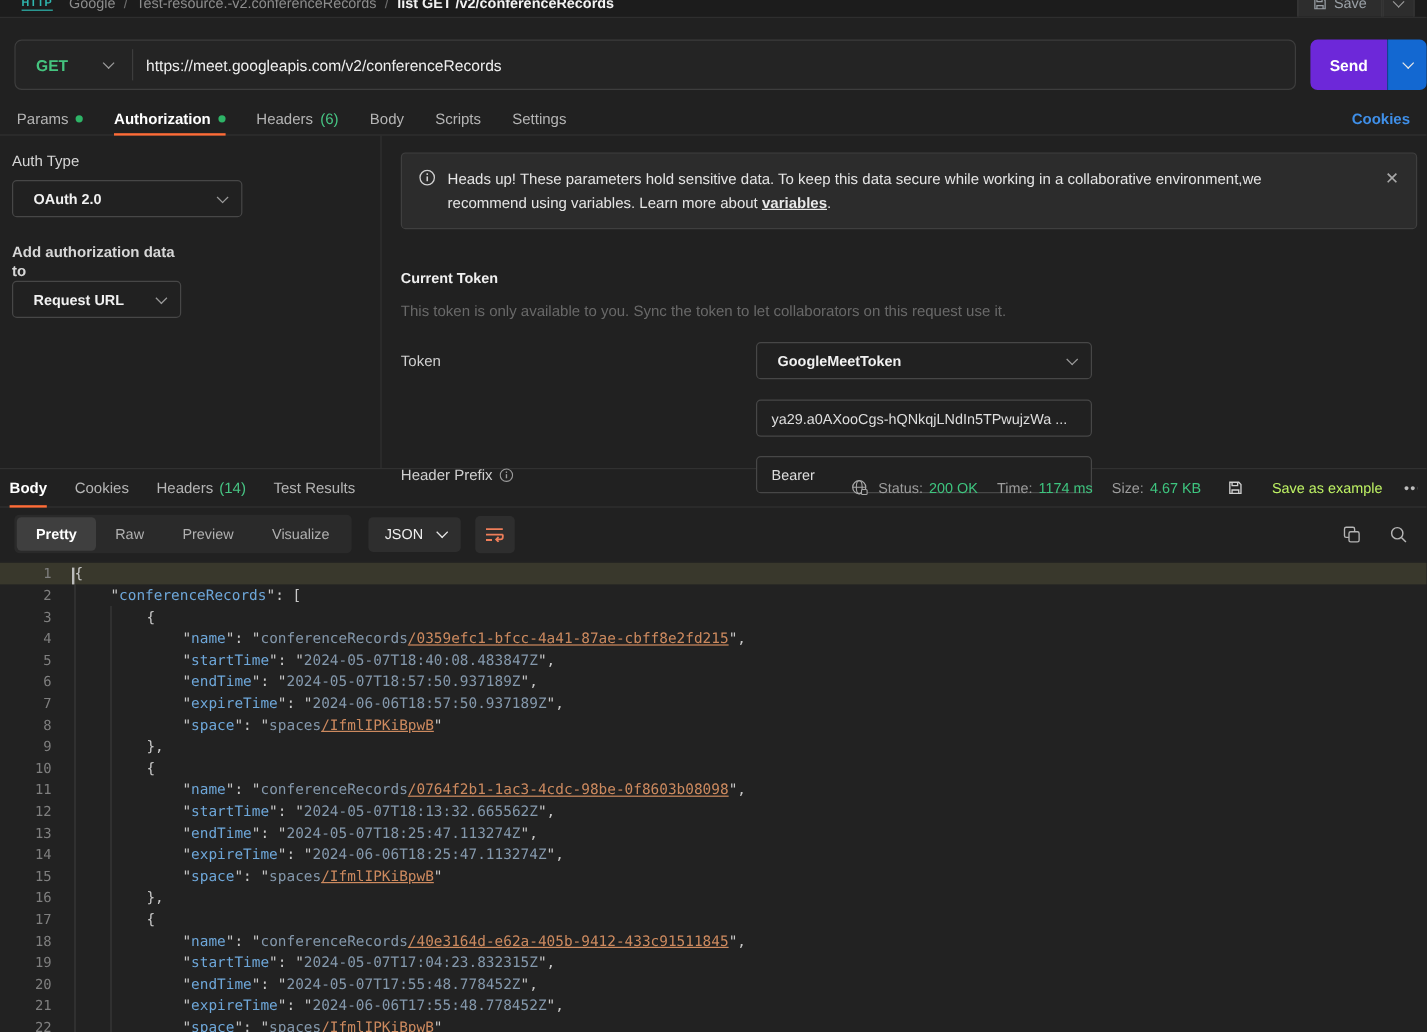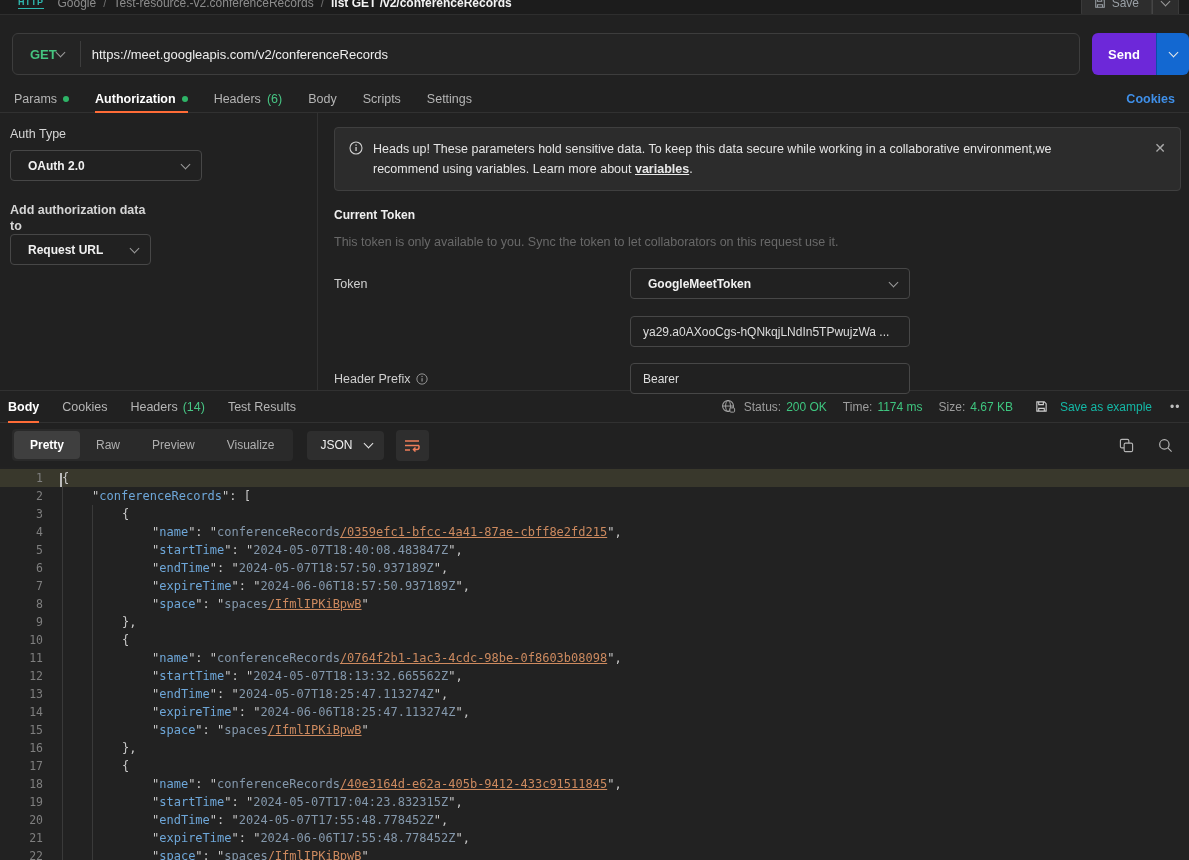--- a/index.html
+++ b/index.html
@@ -24,21 +24,21 @@
   .topbar-right { margin-left:auto; display:flex; }
   .save-btn { background:#2d2d2d; border:1px solid #3a3a3a; color:#9aa0a6; font-size:12px;
     padding:5px 12px 6px; border-radius:4px 0 0 4px; display:flex; gap:6px; align-items:center; }
   .save-chev { background:#2d2d2d; border:1px solid #3a3a3a; border-left:1px solid #454545;
     border-radius:0 4px 4px 0; padding:5px 9px 6px; display:flex; align-items:center; }
 
   
   .request-row { display:flex; padding:18px 0 10px 12px; gap:12px; background:#212121; }
   .url-box { flex:1; height:42px; background:#242424; border:1px solid #3d3d3d; border-radius:6px;
     display:flex; align-items:center; }
-  .method { display:flex; align-items:center; padding:0 16px 0 17px; cursor:pointer; }
+  .method { display:flex; align-items:center; gap:30px; padding:0 16px 0 17px; cursor:pointer; }
   .method-label { color:#45c47f; font-weight:bold; font-size:13px; }
   .url-divider { width:1px; height:26px; background:#3d3d3d; }
   .url-text { padding-left:11px; color:#eeeeee; font-size:13px; }
   .send-split { display:flex; height:42px; margin-right:0; }
   .send-btn { background:#6d28d9; color:#ffffff; font-weight:bold; font-size:13px;
     border:none; width:64px; border-radius:6px 0 0 6px; cursor:pointer; }
   .send-chev { background:#1368d1; border:none; border-left:1px solid #0b4fa8; width:33px;
     border-radius:0 6px 6px 0; display:flex; align-items:center; justify-content:center; cursor:pointer; }
 
   
@@ -64,39 +64,39 @@
   .add-to-row { display:flex; margin-top:17px; justify-content:space-between; align-items:flex-start;flex-direction:column; }
   .add-to-label { width:145px; color:#d6d6d6; font-weight:bold; line-height:16px; margin-top:4px; }
   .addto-dd { width:141px; }
 
   .auth-right { flex:1; padding:14px 8px 0 16px; }
   .warning-box { border:1px solid #3f3f3f; background:#2c2c2c; border-radius:4px;
     display:flex; gap:10px; padding:11px 14px; align-items:flex-start; margin-right:0; }
   .info-icon { flex:none; margin-top:2px; }
   .warn-text { color:#e5e5e5; line-height:20px; font-size:12.5px; flex:1; padding-right:24px; }
   .warn-close { color:#a9a9a9; font-size:14px; cursor:pointer; flex:none; margin-top:1px; }
-  .cur-token { margin-top:17px; color:#f0f0f0; font-weight:bold; font-size:12px; }
+  .cur-token { margin-top:34px; color:#f0f0f0; font-weight:bold; font-size:12px; }
   .sync-note { margin-top:13px; color:#696969; font-size:12.5px; }
   .tok-row { display:flex; margin-top:19px; align-items:center; }
   .tok-row .lbl-cell { width:296px; color:#d0d0d0; display:flex; align-items:center; gap:6px; }
   .tok-field { width:280px; }
   .input-box { border:1px solid #474747; border-radius:4px; height:31px; display:flex; align-items:center;
     padding:0 12px; color:#dedede; font-size:12px; background:#212121; }
   .tok-row.val { margin-top:17px; }
   .tok-row.prefix { margin-top:16px; }
 
   
   .resp-header { display:flex; align-items:center; height:32px; padding:0 8px; border-bottom:1px solid #313131; }
   .resp-tab { color:#b5b5b5; font-size:12.5px; margin-right:23px; height:100%; display:flex; align-items:center; gap:5px; position:relative; cursor:pointer; }
   .resp-tab.active { color:#ffffff; font-weight:bold; }
   .resp-tab.active::after { content:""; position:absolute; left:0; right:0; bottom:-1px; height:2px; background:#ff6c37; }
   .resp-meta { margin-left:auto; display:flex; align-items:center; gap:8px; color:#9d9d9d; font-size:12px; }
   .meta-item { display:flex; gap:5px; margin-right:8px; }
   .green { color:#3ec57f; }
-  .save-example { display:flex; gap:12px; color:#14b8a6; cursor:pointer; margin-left:6px; }
+  .save-example { display:flex; gap:24px; color:#bef264; cursor:pointer; margin-left:6px; }
   .more-dots { color:#bdbdbd; letter-spacing:1px; margin-left:10px; width:11px; overflow:hidden; cursor:pointer; }
 
   
   .resp-toolbar { display:flex; align-items:center; height:44px; padding:0 12px; gap:10px; }
   .view-group { display:flex; background:#2a2a2a; border-radius:4px; padding:2px; }
   .vtab { color:#b0b0b0; font-size:12px; padding:7px 16px; border-radius:4px; cursor:pointer; }
   .vtab.active { background:#3f3f3f; color:#ffffff; font-weight:bold; }
   .json-dd { background:#2e2e2e; border-radius:4px; display:flex; align-items:center; gap:12px;
     padding:7px 12px 8px 14px; color:#f0f0f0; font-size:12px; cursor:pointer; margin-left:4px; }
   .wrap-btn { background:#2e2e2e; border-radius:4px; width:33px; height:31px; display:flex;

